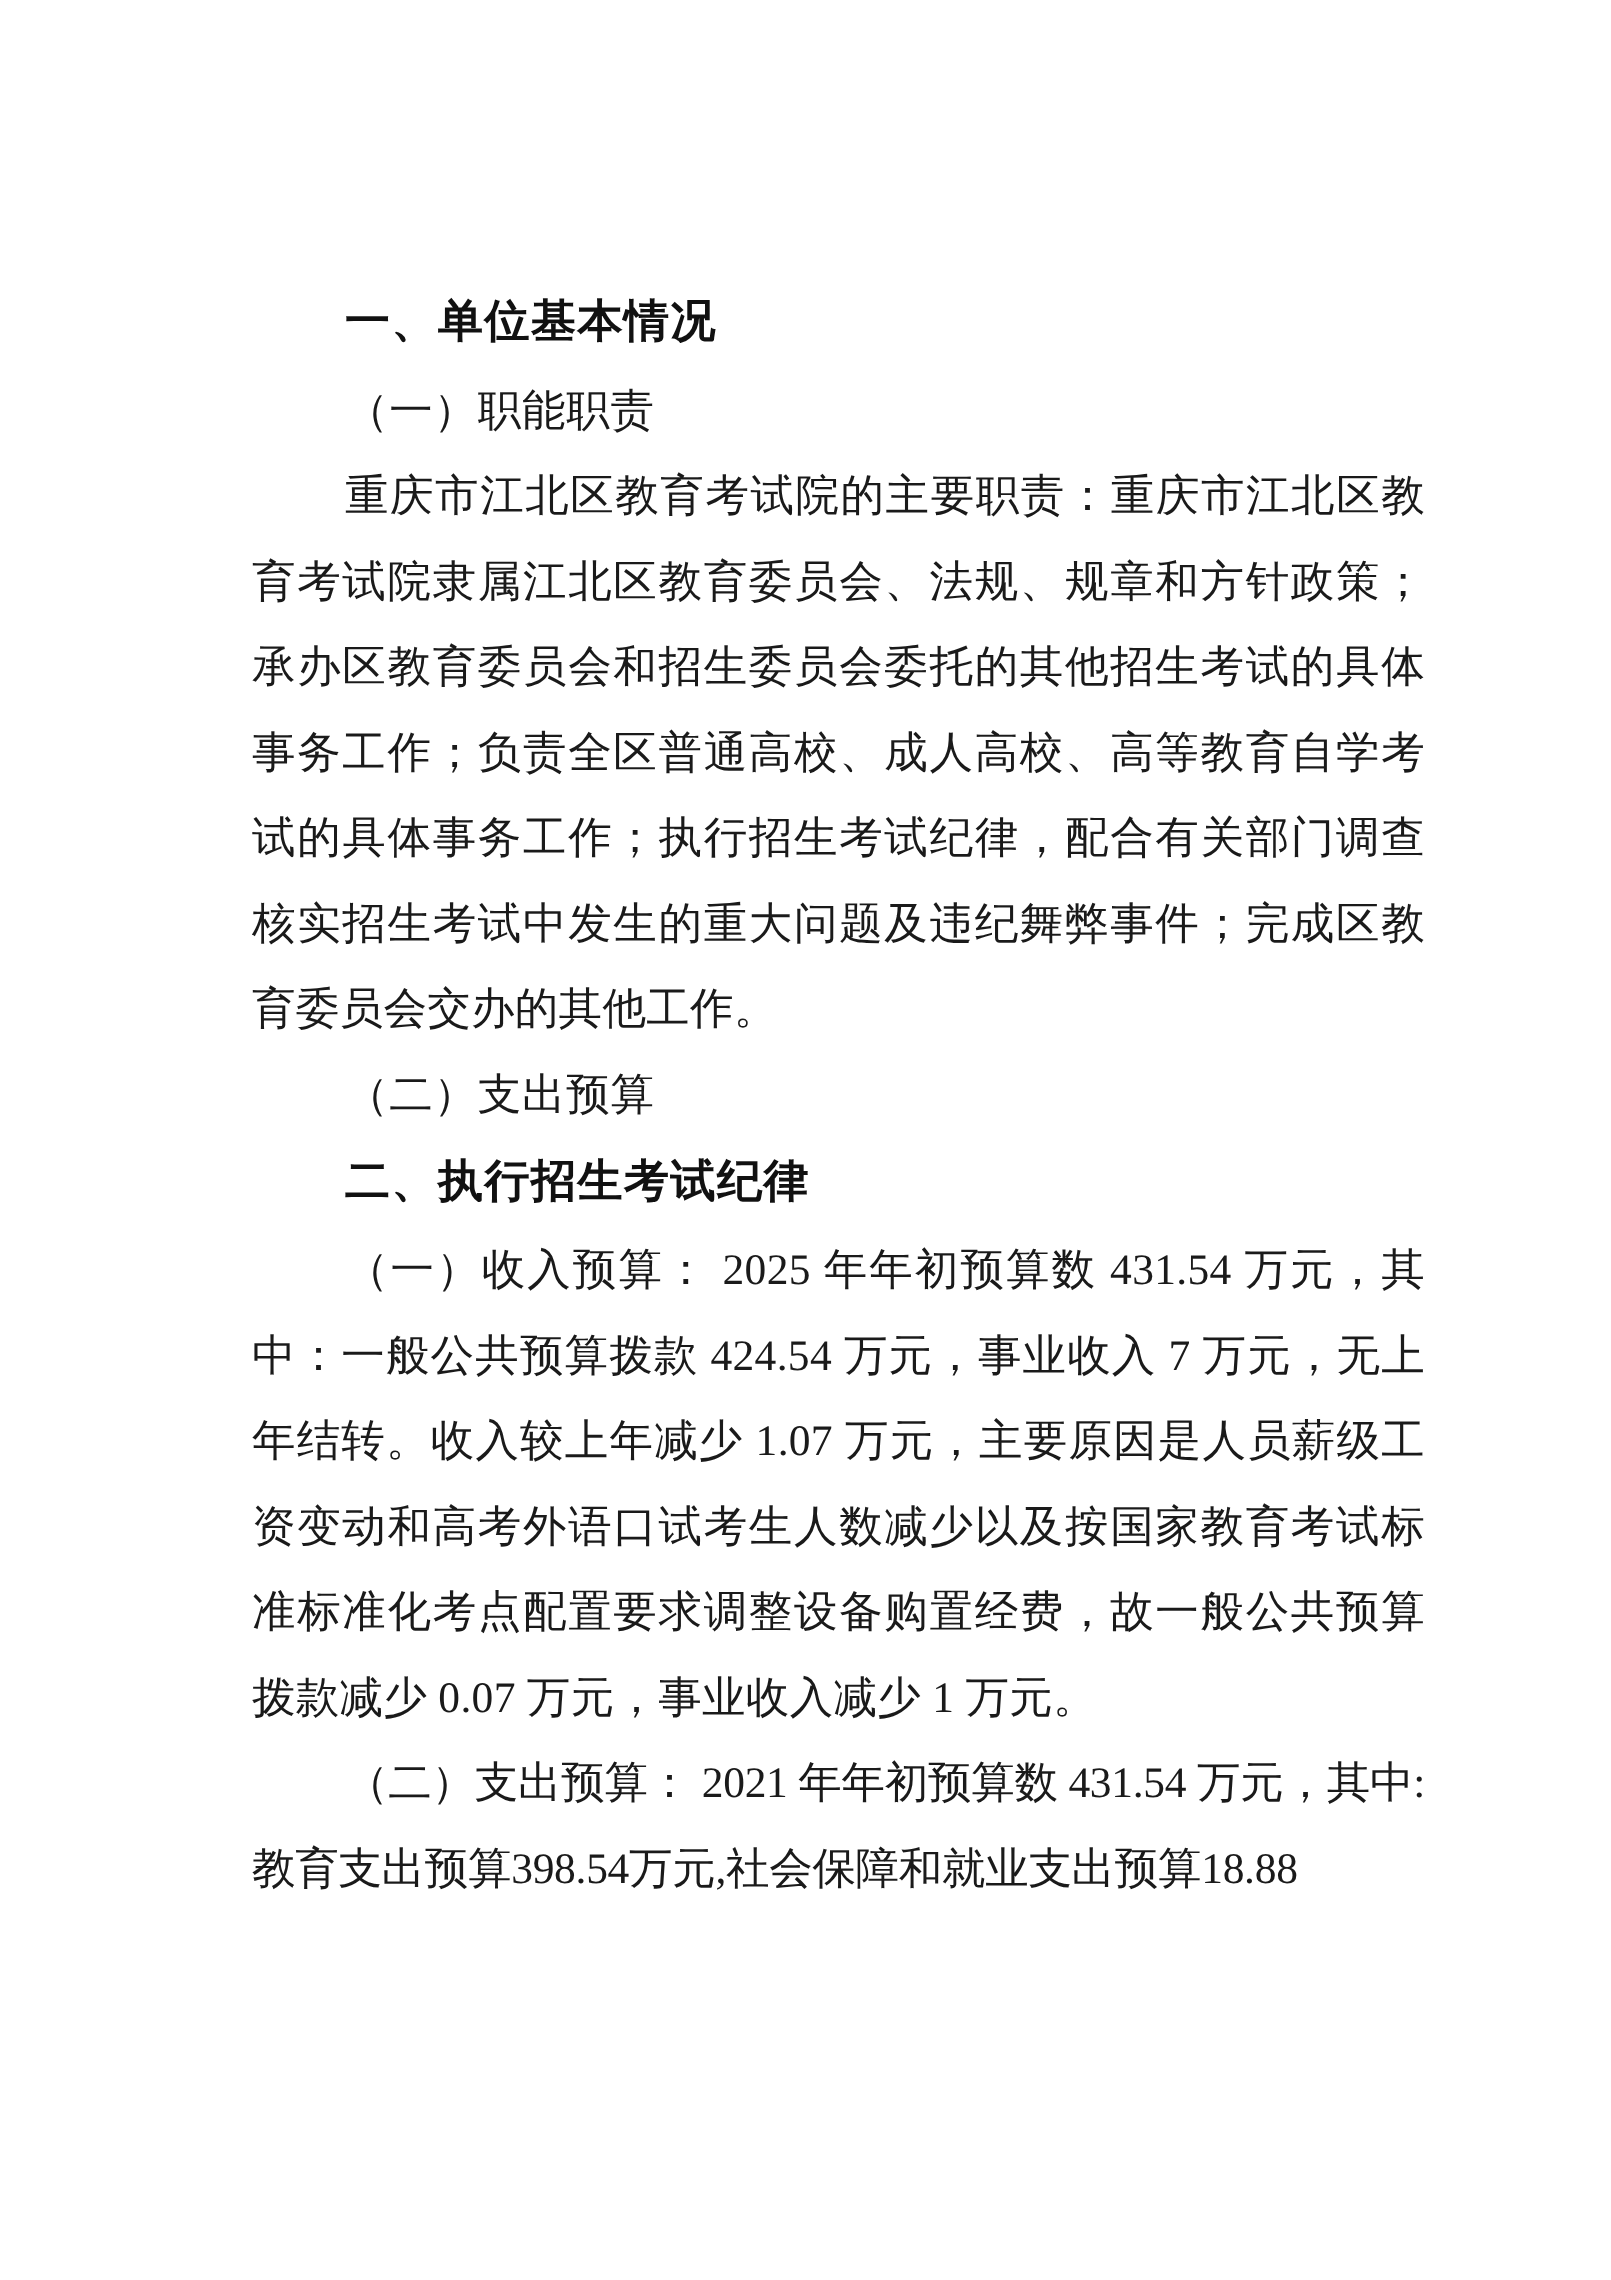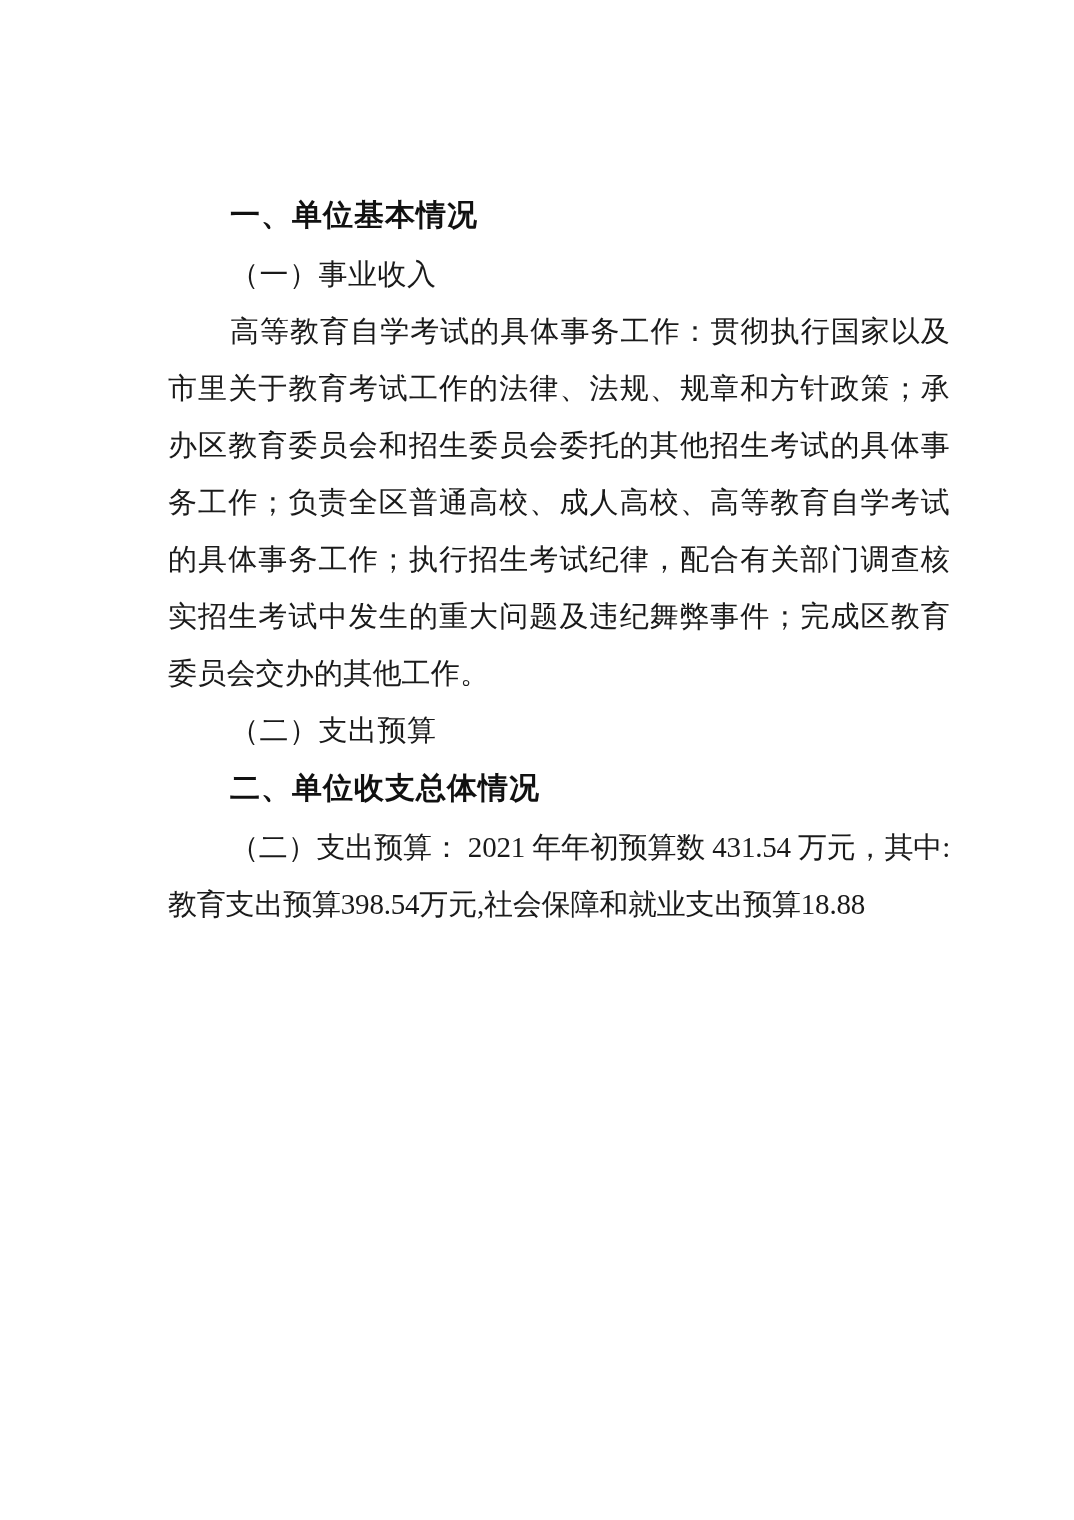--- a/index.html
+++ b/index.html
@@ -57,26 +57,27 @@
   }
 </style>
 </head>
 <body>
 
 <div class="page">
   <div class="content">
 
     <h1 class="h1">一、单位基本情况</h1>
 
-    <p class="h2">（一）事业收入</p>
+    <p class="h2">（一）职能职责</p>
 
-    <p class="body">高等教育自学考试的具体事务工作：贯彻执行国家以及市里关于教育考试工作的法律、法规、规章和方针政策；承办区教育委员会和招生委员会委托的其他招生考试的具体事务工作；负责全区普通高校、成人高校、高等教育自学考试的具体事务工作；执行招生考试纪律，配合有关部门调查核实招生考试中发生的重大问题及违纪舞弊事件；完成区教育委员会交办的其他工作。</p>
+    <p class="body">重庆市江北区教育考试院的主要职责：重庆市江北区教育考试院隶属江北区教育委员会、法规、规章和方针政策；承办区教育委员会和招生委员会委托的其他招生考试的具体事务工作；负责全区普通高校、成人高校、高等教育自学考试的具体事务工作；执行招生考试纪律，配合有关部门调查核实招生考试中发生的重大问题及违纪舞弊事件；完成区教育委员会交办的其他工作。</p>
 
     <p class="h2">（二）支出预算</p>
 
 
-    <h1 class="h1">二、单位收支总体情况</h1>
+    <h1 class="h1">二、执行招生考试纪律</h1>
 
+    <p class="body">（一）收入预算： 2025 年年初预算数 431.54 万元，其中：一般公共预算拨款 424.54 万元，事业收入 7 万元，无上年结转。收入较上年减少 1.07 万元，主要原因是人员薪级工资变动和高考外语口试考生人数减少以及按国家教育考试标准标准化考点配置要求调整设备购置经费，故一般公共预算拨款减少 0.07 万元，事业收入减少 1 万元。</p>
 
     <p class="body tight">（二）支出预算： 2021 年年初预算数 431.54 万元，其中:教育支出预算398.54万元,社会保障和就业支出预算18.88</p>
 
   </div>
 </div>
 
 </body></html>

